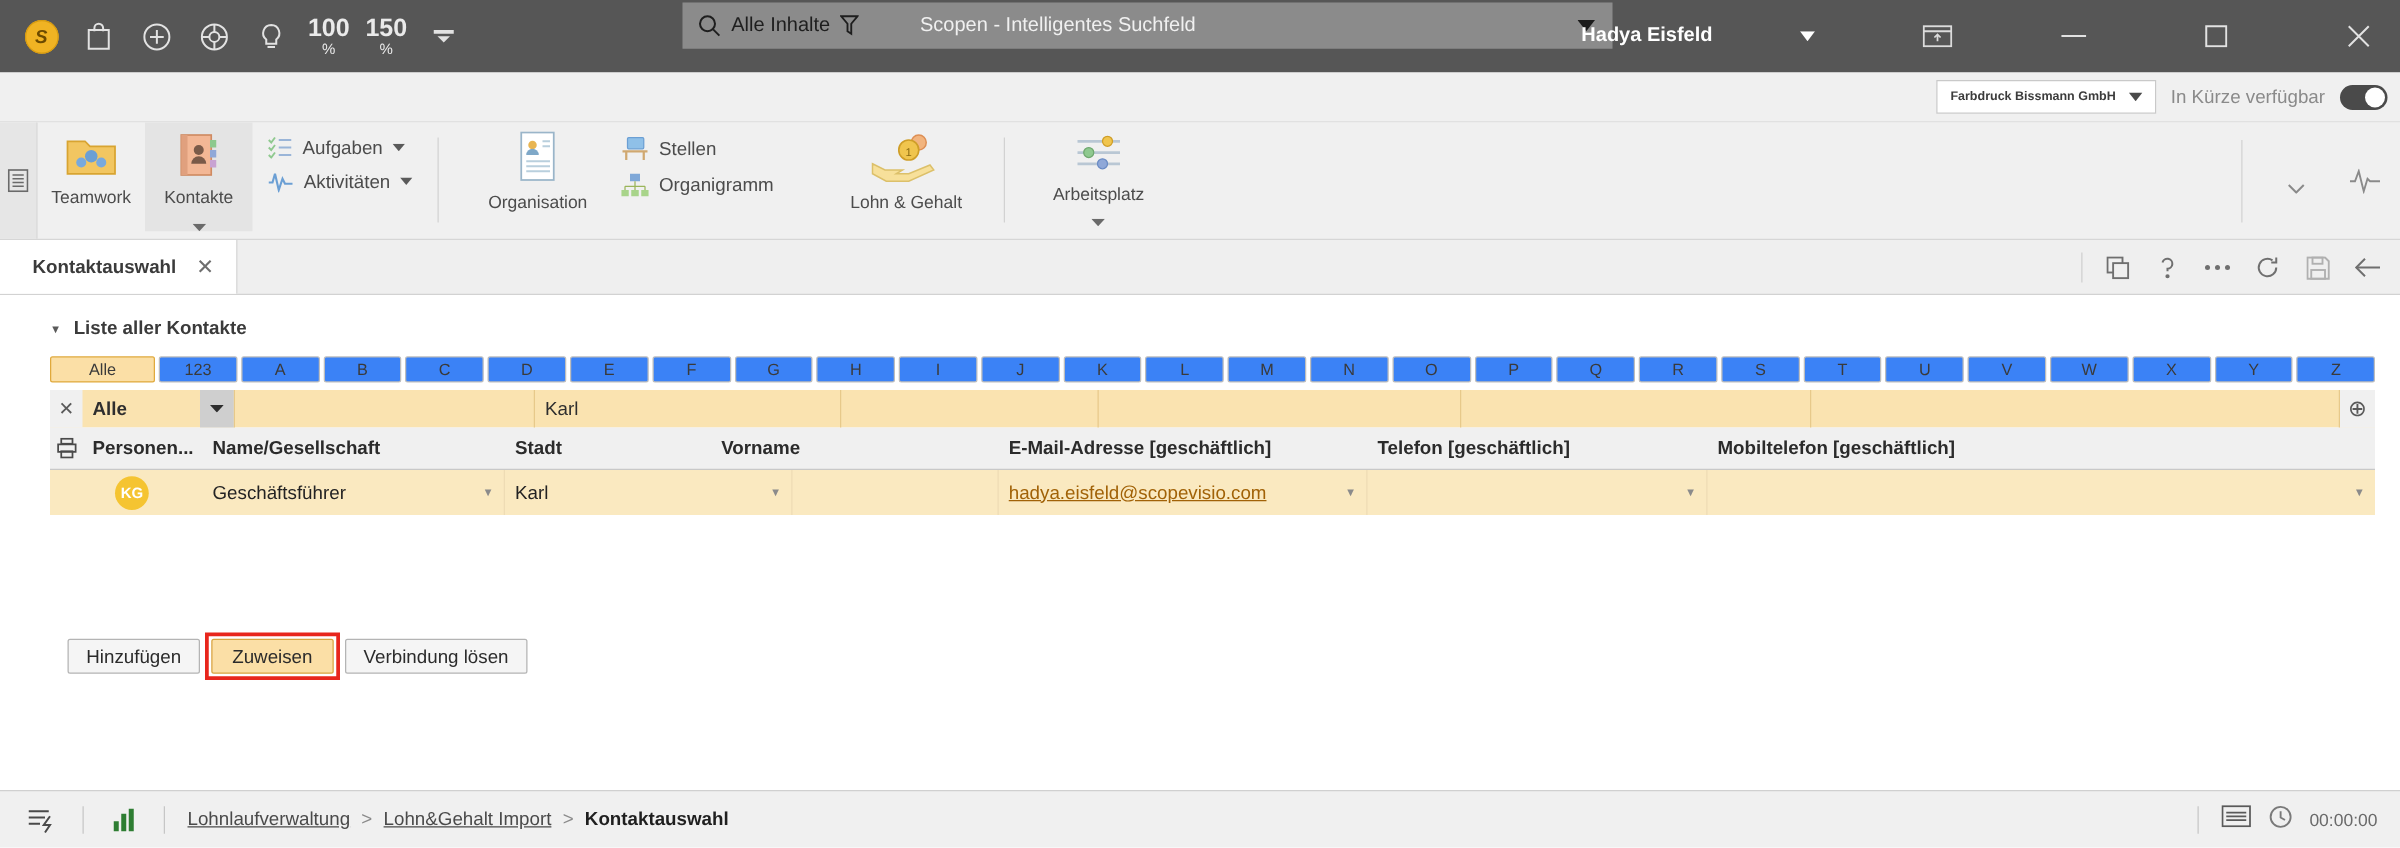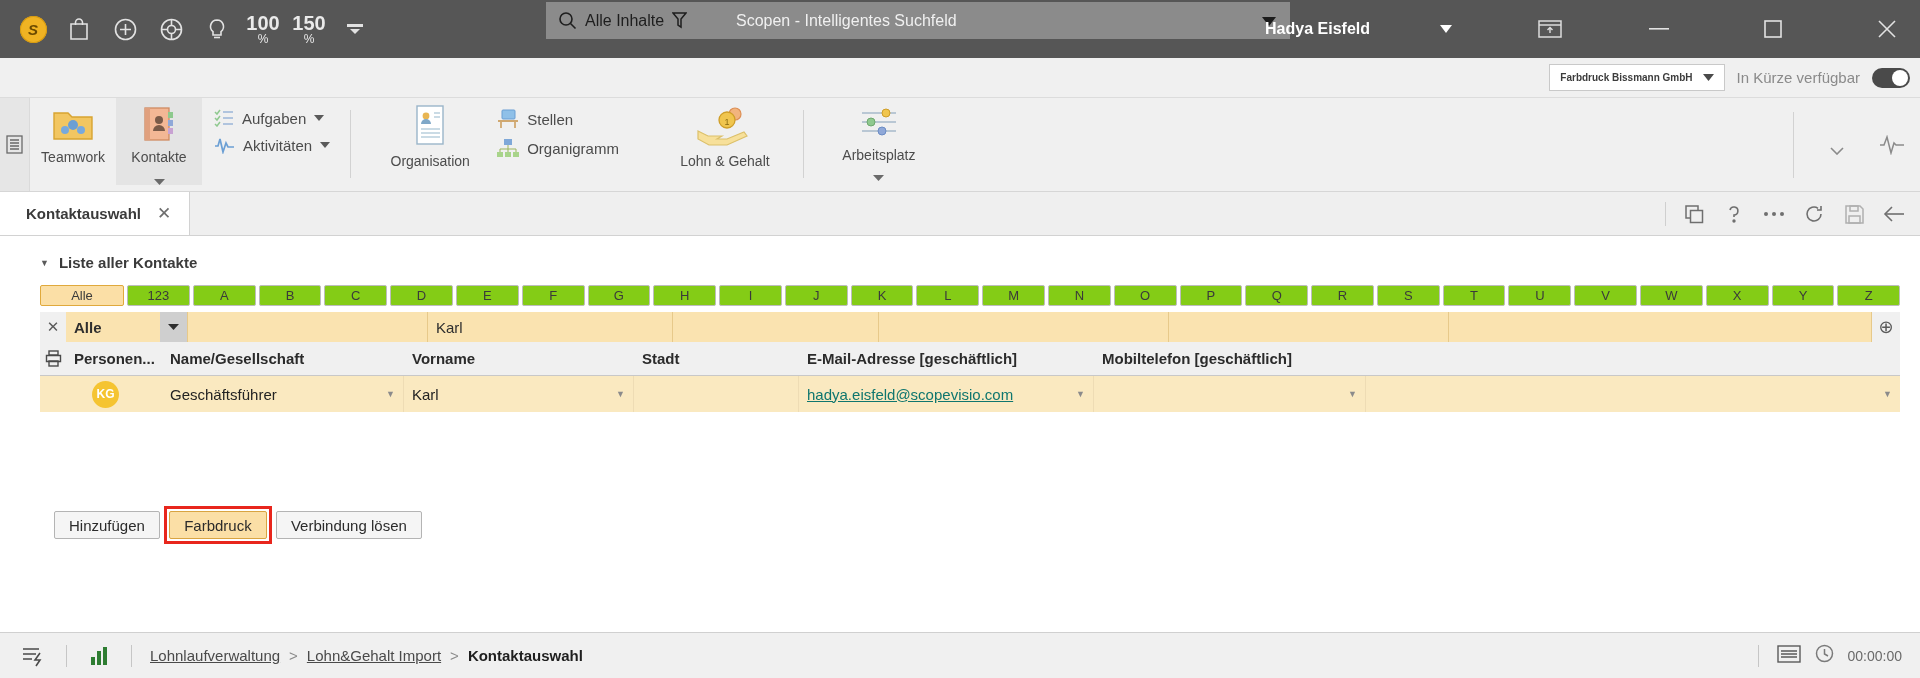--- a/index.html
+++ b/index.html
@@ -165,21 +165,21 @@
   .listtitle {
     display:flex; align-items:center; gap:10px;
     font-size: 15px; font-weight: bold; color:#3b3b3b;
     padding: 18px 0 14px 20px;
   }
   .tri { font-size: 9px; color:#5a5a5a; }
 
   .alphabar { display:flex; gap:3px; padding-left: 20px; }
   .alpha {
     flex: 1; height: 21px;
-    border:1px solid #bdbdbd; background:#84cc16;
+    border:1px solid #bdbdbd; background:#3b82f6;
     font-size:13px; color:#3a3a3a;
     display:flex; align-items:center; justify-content:center;
     border-radius: 2px;
   }
   .alpha.active { background:#fbdfa6; border-color:#e0a93c; }
 
   .filterrow {
     display:flex; align-items:stretch; height: 30px;
     margin-top: 6px; margin-left: 20px;
     background:#fae3b0;
@@ -217,21 +217,21 @@
     display:flex; align-items:center; padding-left: 8px;
     border-right:1px solid #eedcb4; position:relative;
   }
   .td .cellcaret { position:absolute; right:8px; color:#8b8b8b; font-size:9px; }
   .avatar {
     width: 27px; height: 27px; border-radius:50%;
     background:#f5c431; color:#ffffff; font-size:12px; font-weight:bold;
     display:flex; align-items:center; justify-content:center;
     margin-left: 18px;
   }
-  .mail { text-decoration: underline; color:#0f766e; }
+  .mail { text-decoration: underline; color:#a16207; }
 
   .btnrow { display:flex; gap:0px; align-items:center; padding: 94px 0 0 34px; }
   .btn {
     height: 28px; min-width: 98px; padding: 0 14px;
     background:#f5f5f5; border:1px solid #b4b4b4;
     font-size:15px; color:#2b2b2b;
     display:flex; align-items:center; justify-content:center;
     border-radius:2px;
   }
   .btn.highlight { background:#fbdfa6; border:1px solid #d9a441; }
@@ -612,23 +612,24 @@
   <div class="thead">
     <div class="th-print">
       <svg width="17" height="17" viewBox="0 0 17 17" fill="none" stroke="#4a4a4a" stroke-width="1.4">
         <rect x="4" y="1" width="9" height="4"></rect>
           <path d="M1.5 5.5 h14 v6 h-14 z"></path>
           <rect x="4" y="11" width="9" height="5"></rect>
       </svg>
     </div>
     <div class="th" style="width:96px">Personen...</div>
     <div class="th" style="width:242px">Name/Gesellschaft</div>
+    <div class="th" style="width:165px">Stadt</div>
     <div class="th" style="width:230px">Vorname</div>
-    <div class="th" style="width:165px">Stadt</div>
     <div class="th" style="width:295px">E-Mail-Adresse [geschäftlich]</div>
+    <div class="th" style="width:272px">Telefon [geschäftlich]</div>
     <div class="th" style="flex:1">Mobiltelefon [geschäftlich]</div>
   </div>
 
   <div class="trow">
     <div class="td-av"></div>
     <div class="td" style="width:96px;border-right:none;">
       <span class="avatar">KG</span>
     </div>
     <div class="td" style="width:242px">
       <span>Geschäftsführer</span>
@@ -649,21 +650,21 @@
     </div>
     <div class="td" style="flex:1;border-right:none;">
       <span></span>
       <span class="cellcaret">▼</span>
     </div>
   </div>
 
   <div class="btnrow">
     <div class="btn">Hinzufügen</div>
     <div class="btn-hl-wrap">
-      <div class="btn highlight">Farbdruck</div>
+      <div class="btn highlight">Zuweisen</div>
     </div>
     <div class="btn">Verbindung lösen</div>
   </div>
 </div>
 
 <div class="statusbar">
   <div style="width:30px;display:flex;align-items:center;justify-content:center;">
     <svg width="24" height="22" viewBox="0 0 24 22" fill="none" stroke="#4a4a4a" stroke-width="1.7">
       <path d="M2 4 h16 M2 9 h13 M2 14 h9"></path>
         <path d="M19 8 l-5 7 h5 l-4 6" stroke-width="1.6"></path>

